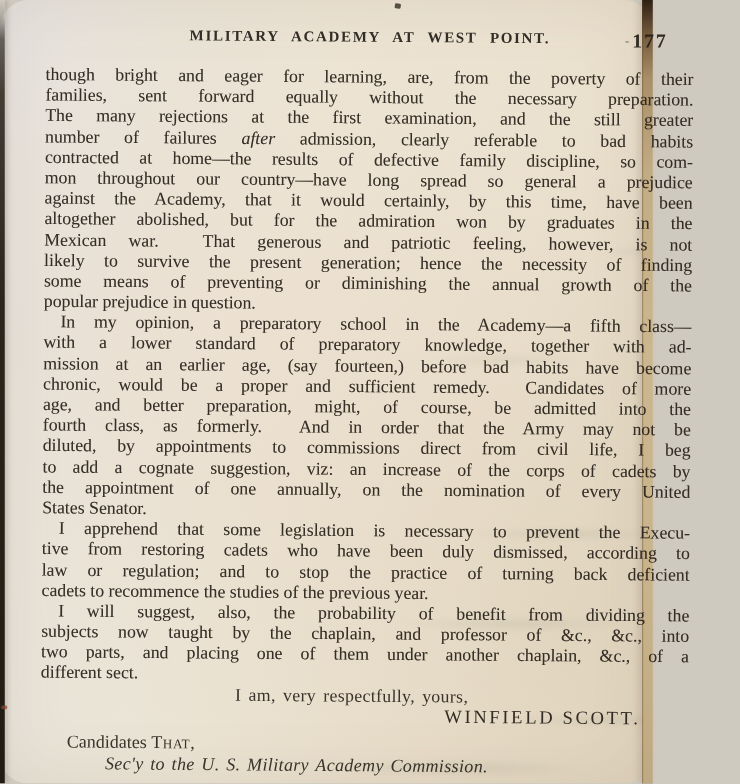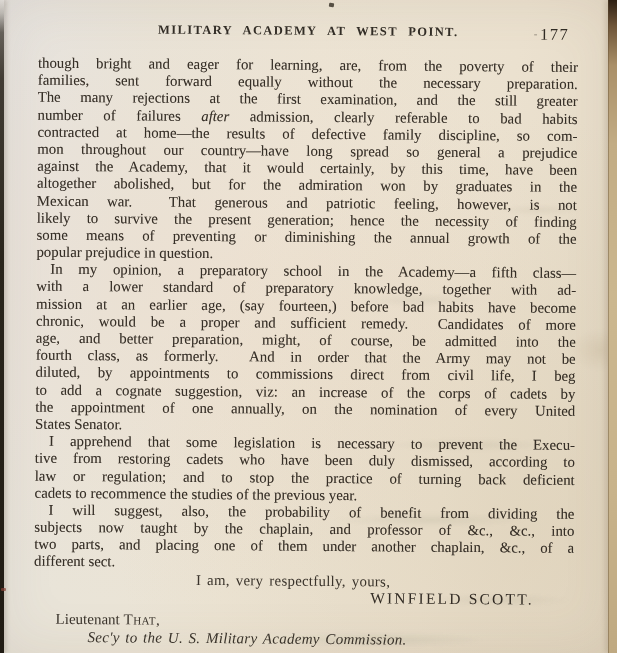--- a/index.html
+++ b/index.html
@@ -4,26 +4,27 @@
 <style>
   html, body {
     margin: 0; padding: 0;
     width: 617px; height: 653px;
     overflow: hidden;
     background: #cfcac0;
     font-family: "Liberation Serif", serif;
   }
   .page {
     position: relative;
-    width: 617px; height: 653px;
+    width: 544px; height: 653px;
     background:
       radial-gradient(ellipse at 28% 42%, rgba(238,216,200,0.30), rgba(238,216,200,0) 62%),
       radial-gradient(ellipse at 85% 80%, rgba(214,199,170,0.35), rgba(214,199,170,0) 55%),
       linear-gradient(100deg, #e6e4e1 0%, #e9e4d8 22%, #ece4d4 45%, #ebe1cf 72%, #e3d8c4 100%);
     box-shadow: inset 0 0 55px rgba(120,100,70,0.12);
+    border-radius: 24px;
   }
   
   .blotches {
     position: absolute; inset: 0;
     background:
       radial-gradient(ellipse 90px 10px at 420px 300px, rgba(140,140,115,0.10), transparent 70%),
       radial-gradient(ellipse 120px 9px at 470px 445px, rgba(130,135,110,0.12), transparent 70%),
       radial-gradient(ellipse 140px 10px at 430px 520px, rgba(130,135,110,0.12), transparent 70%),
       radial-gradient(ellipse 150px 11px at 380px 640px, rgba(125,130,105,0.14), transparent 70%),
       radial-gradient(ellipse 100px 9px at 500px 600px, rgba(130,130,108,0.12), transparent 70%),
@@ -64,22 +65,22 @@
   }
   .header {
     position: relative; height: 20px; margin-bottom: 13px;
   }
   .title {
     display: block; text-align: center;
     font-size: 12.5px; font-weight: 700; letter-spacing: 1.4px;
     word-spacing: 6px; color: rgba(40,35,28,0.95);
   }
   .pagenum {
-    position: absolute; right: 9px; top: -1px;
-    font-size: 16.5px; font-weight: 400; letter-spacing: 1.5px;
+    position: absolute; right: 22px; top: -1px;
+    font-size: 16.5px; font-weight: 700; letter-spacing: 1.5px;
     color: rgba(38,33,26,0.95);
   }
   .pagenum .mark { font-size: 11px; opacity: 0.55; margin-right: 1px; vertical-align: 2px; }
   .body {
     font-size: 14.8px; line-height: 17.2px;
     text-shadow: 0 0 0.5px rgba(60,50,40,0.35);
   }
   .bline {
     height: 17.2px; overflow: hidden;
     text-align: justify; text-align-last: justify;
@@ -157,17 +158,17 @@
           <div class="bline lastline">different sect.</div>
         </div>
       </div>
 
     <div class="closing">
       <div class="salutation">I am, very respectfully, yours,</div>
       <div class="signer">WINFIELD SCOTT.</div>
     </div>
 
     <div class="addressee">
-      <div class="addr1"><span>Lieutenant </span><span class="sc">That</span><span>,</span></div>
+      <div class="addr1"><span>Candidates </span><span class="sc">That</span><span>,</span></div>
       <div class="addr2">Sec'y to the U. S. Military Academy Commission.</div>
     </div>
   </div>
 </div>
 
 </body></html>

